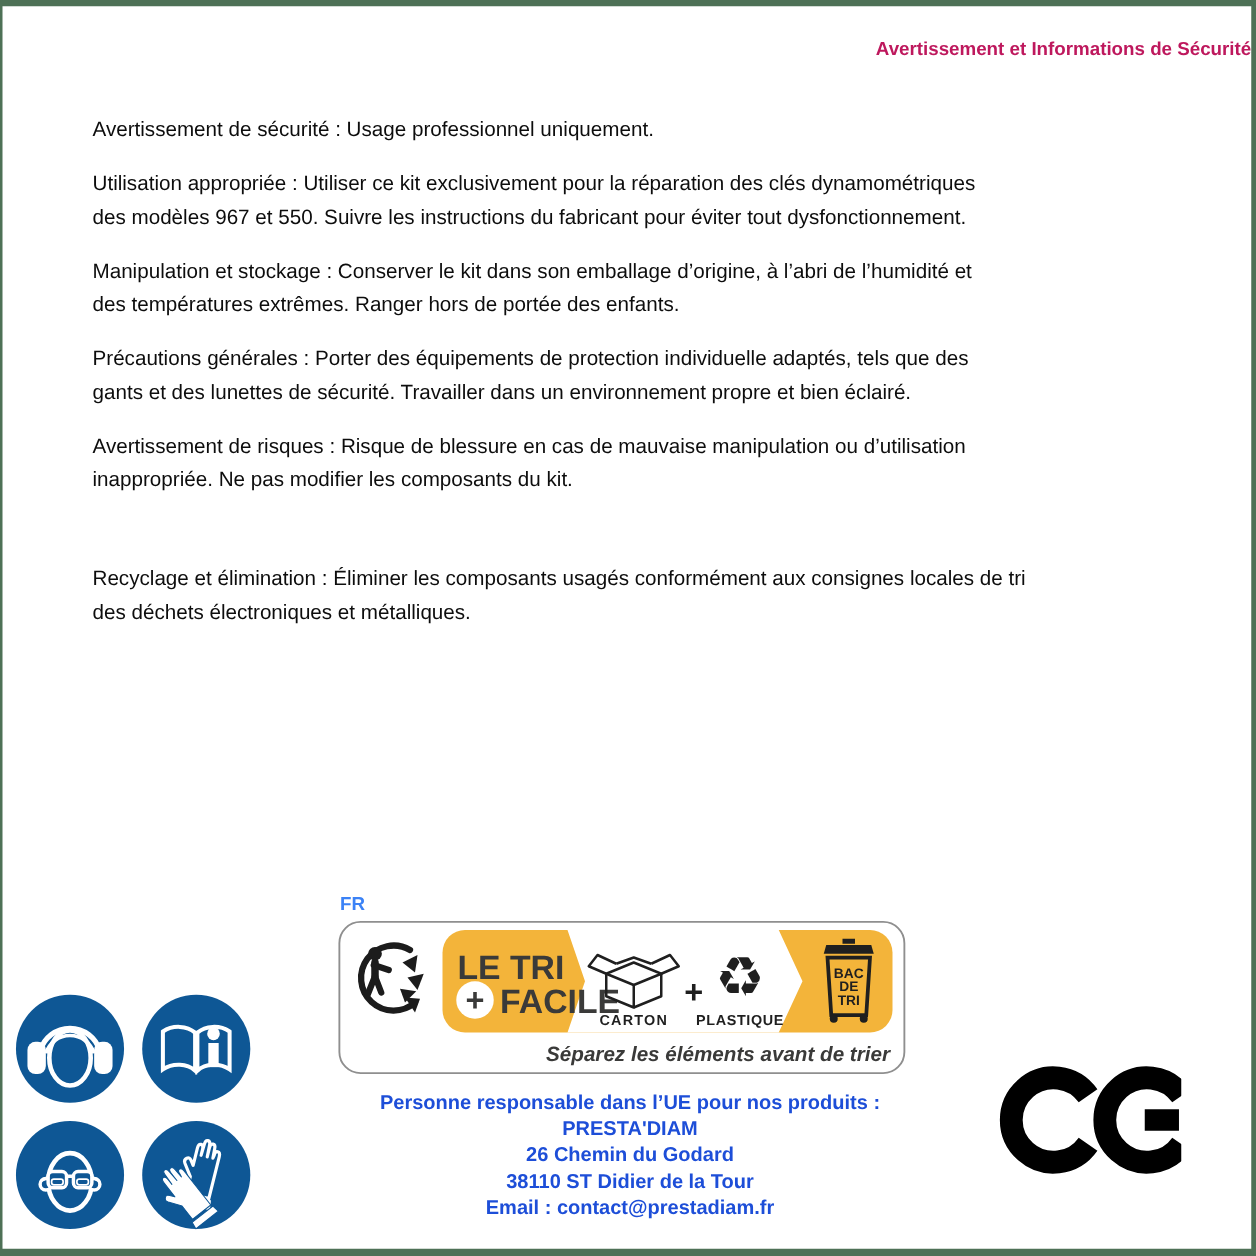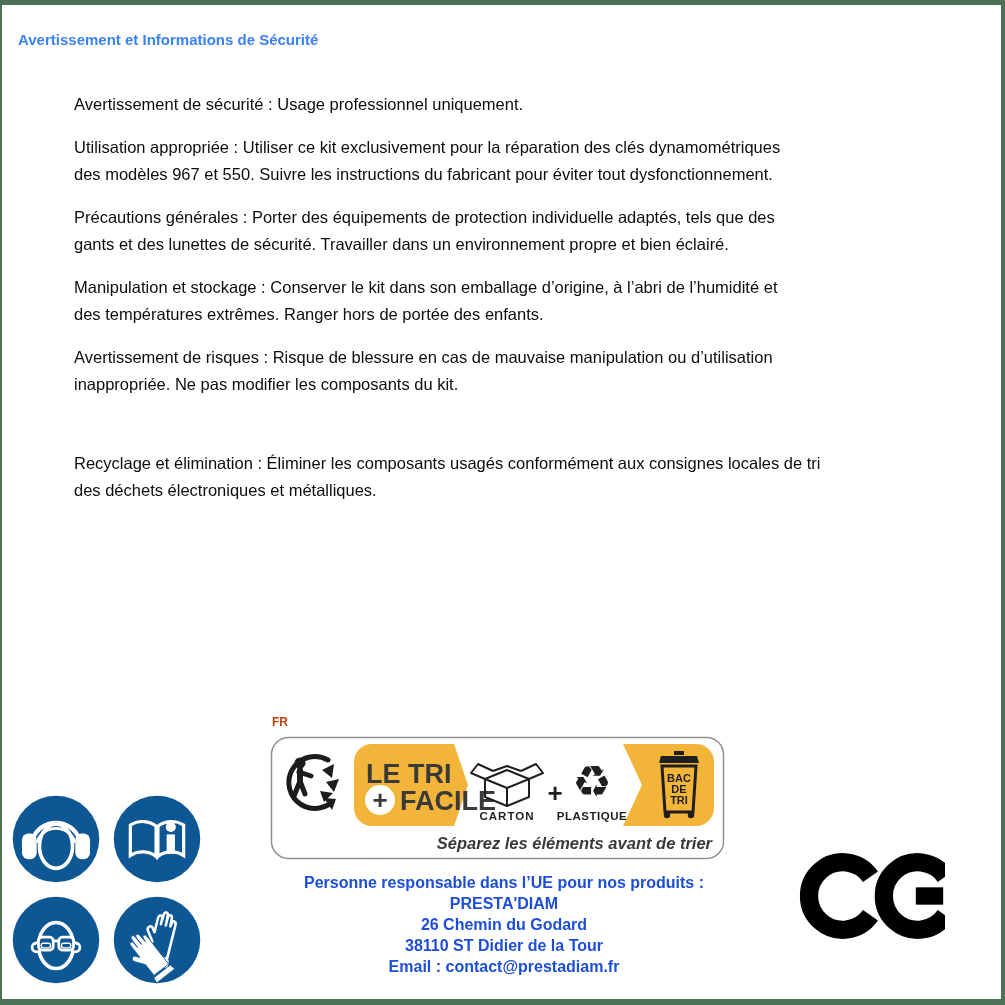--- a/index.html
+++ b/index.html
@@ -11,24 +11,24 @@
     border-top:5px solid #4e7156;
     border-bottom:6px solid #4e7156;
     border-left:2px solid #4e7156;
     border-right:4px solid #4e7156;
     font-family:"Liberation Sans","DejaVu Sans",sans-serif;
     color:#111;
     overflow:hidden;
   }
   .doc-title{
     margin:26px 0 0 0;
-    text-align:left;
+    text-align:right;
     font-size:15px;
     font-weight:bold;
-    color:#3b82f6;
+    color:#be185d;
     padding-left:16px;
   }
   .body-text{
     margin-top:43px;
     padding:0 40px 0 72px;
   }
   .body-text p{
     margin:0 0 16px 0;
     font-size:16.5px;
     line-height:27px;
@@ -36,21 +36,21 @@
     color:#0d0d0d;
   }
   .body-text p.gap-before{margin-top:52px;}
   .icons-grid{
     position:absolute;left:8px;top:788px;
     display:grid;grid-template-columns:92px 92px;grid-auto-rows:92px;gap:9px;
   }
   .icons-grid svg{display:block;}
   .fr-code{
     position:absolute;left:270px;top:710px;
-    font-size:12px;font-weight:bold;color:#c2410c;
+    font-size:15px;font-weight:bold;color:#3b82f6;
   }
   .tri-label{position:absolute;left:268px;top:731px;}
   .contact{
     position:absolute;left:252px;top:867px;width:500px;
     text-align:center;font-size:16px;font-weight:bold;line-height:21px;
     white-space:pre-line;color:#1d4ed8;
   }
   .ce-mark{position:absolute;left:797px;top:843px;}
   .sr-only{position:absolute;width:1px;height:1px;overflow:hidden;clip:rect(0 0 0 0);}
 </style>
@@ -58,24 +58,24 @@
 <body>
 
 <div class="page">
 
   <h1 class="doc-title">Avertissement et Informations de Sécurité</h1>
 
   <div class="body-text">
     <p>Avertissement de sécurité : Usage professionnel uniquement.</p>
     <p>Utilisation appropriée : Utiliser ce kit exclusivement pour la réparation des clés dynamométriques
 des modèles 967 et 550. Suivre les instructions du fabricant pour éviter tout dysfonctionnement.</p>
+    <p>Manipulation et stockage : Conserver le kit dans son emballage d’origine, à l’abri de l’humidité et
+des températures extrêmes. Ranger hors de portée des enfants.</p>
     <p>Précautions générales : Porter des équipements de protection individuelle adaptés, tels que des
 gants et des lunettes de sécurité. Travailler dans un environnement propre et bien éclairé.</p>
-    <p>Manipulation et stockage : Conserver le kit dans son emballage d’origine, à l’abri de l’humidité et
-des températures extrêmes. Ranger hors de portée des enfants.</p>
     <p>Avertissement de risques : Risque de blessure en cas de mauvaise manipulation ou d’utilisation
 inappropriée. Ne pas modifier les composants du kit.</p>
     <p class="gap-before">Recyclage et élimination : Éliminer les composants usagés conformément aux consignes locales de tri
 des déchets électroniques et métalliques.</p>
   </div>
 
   <div class="icons-grid">
 
     <svg width="92" height="92" viewBox="0 0 100 100">
       <circle cx="50" cy="50" r="47" fill="#0e5795"></circle>

